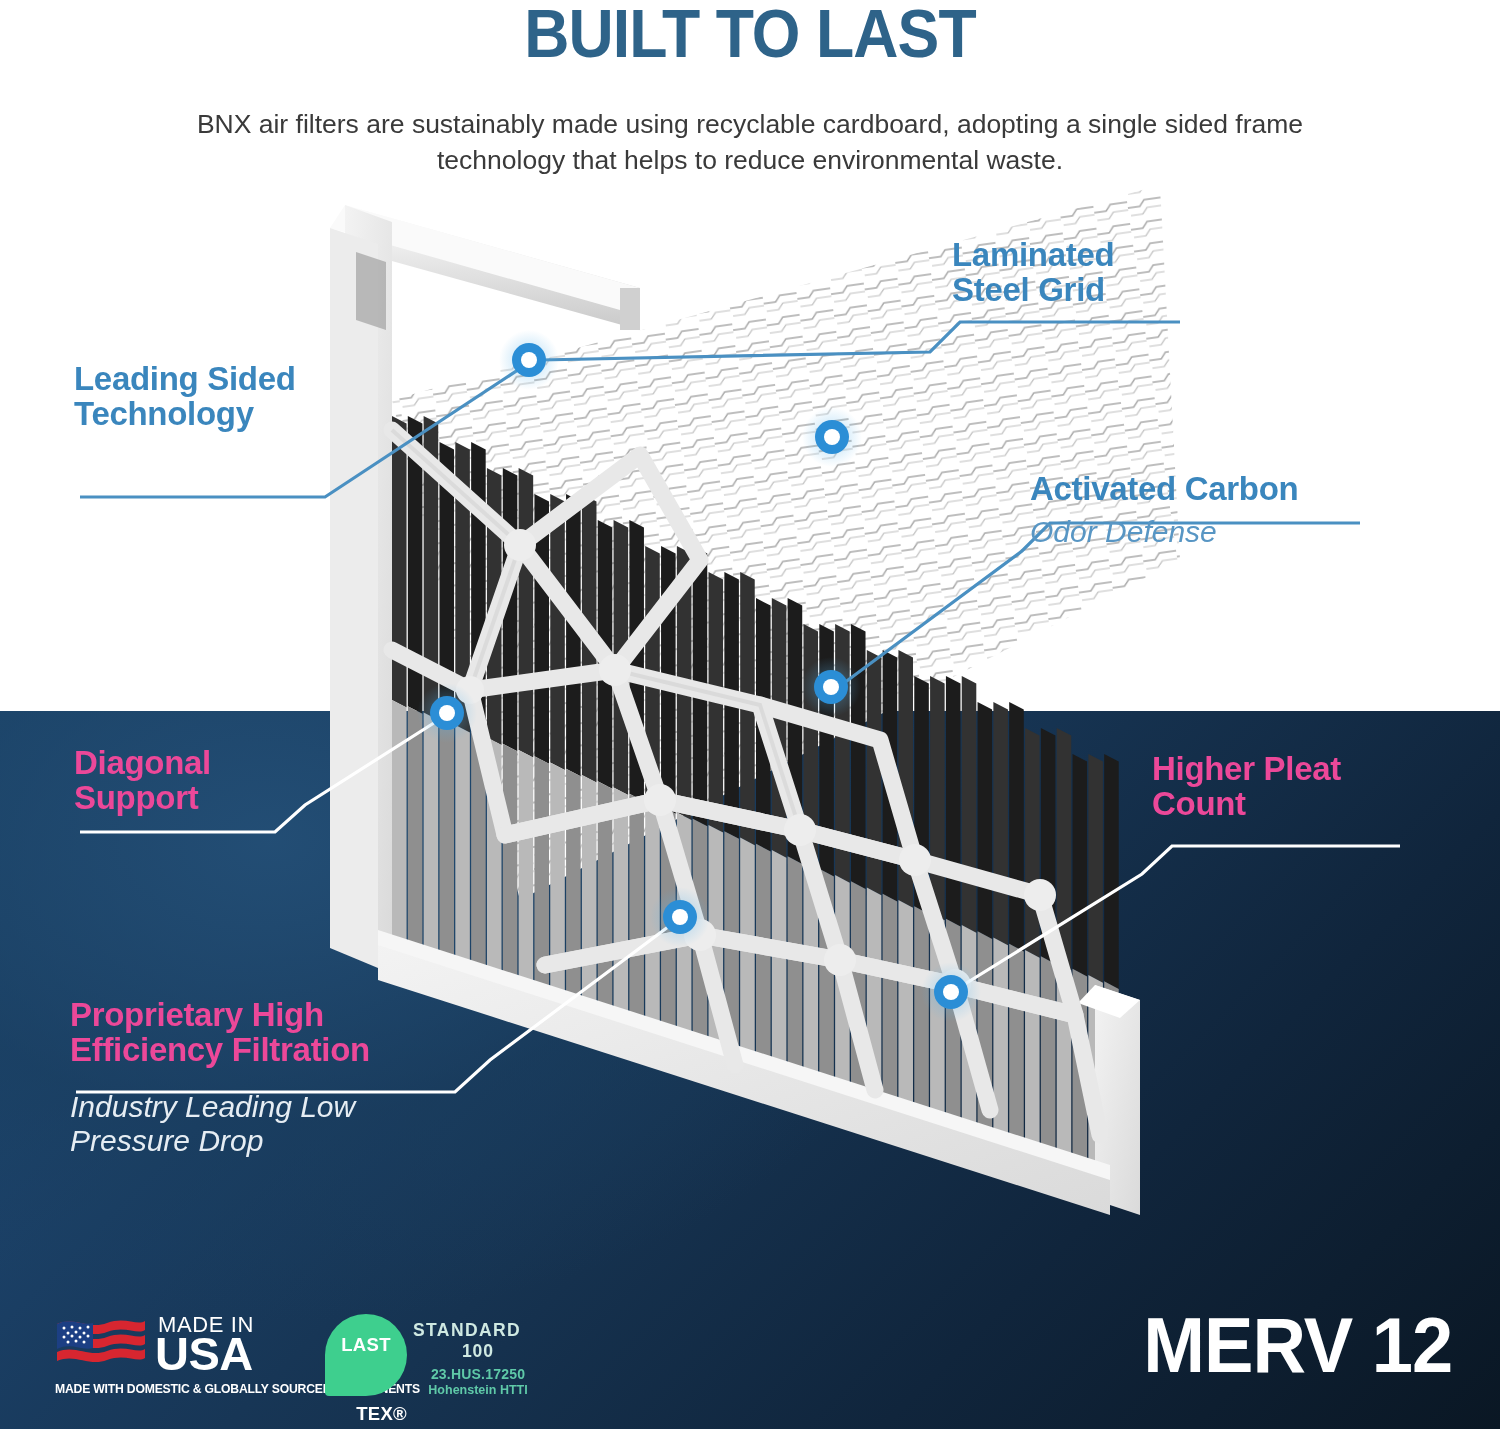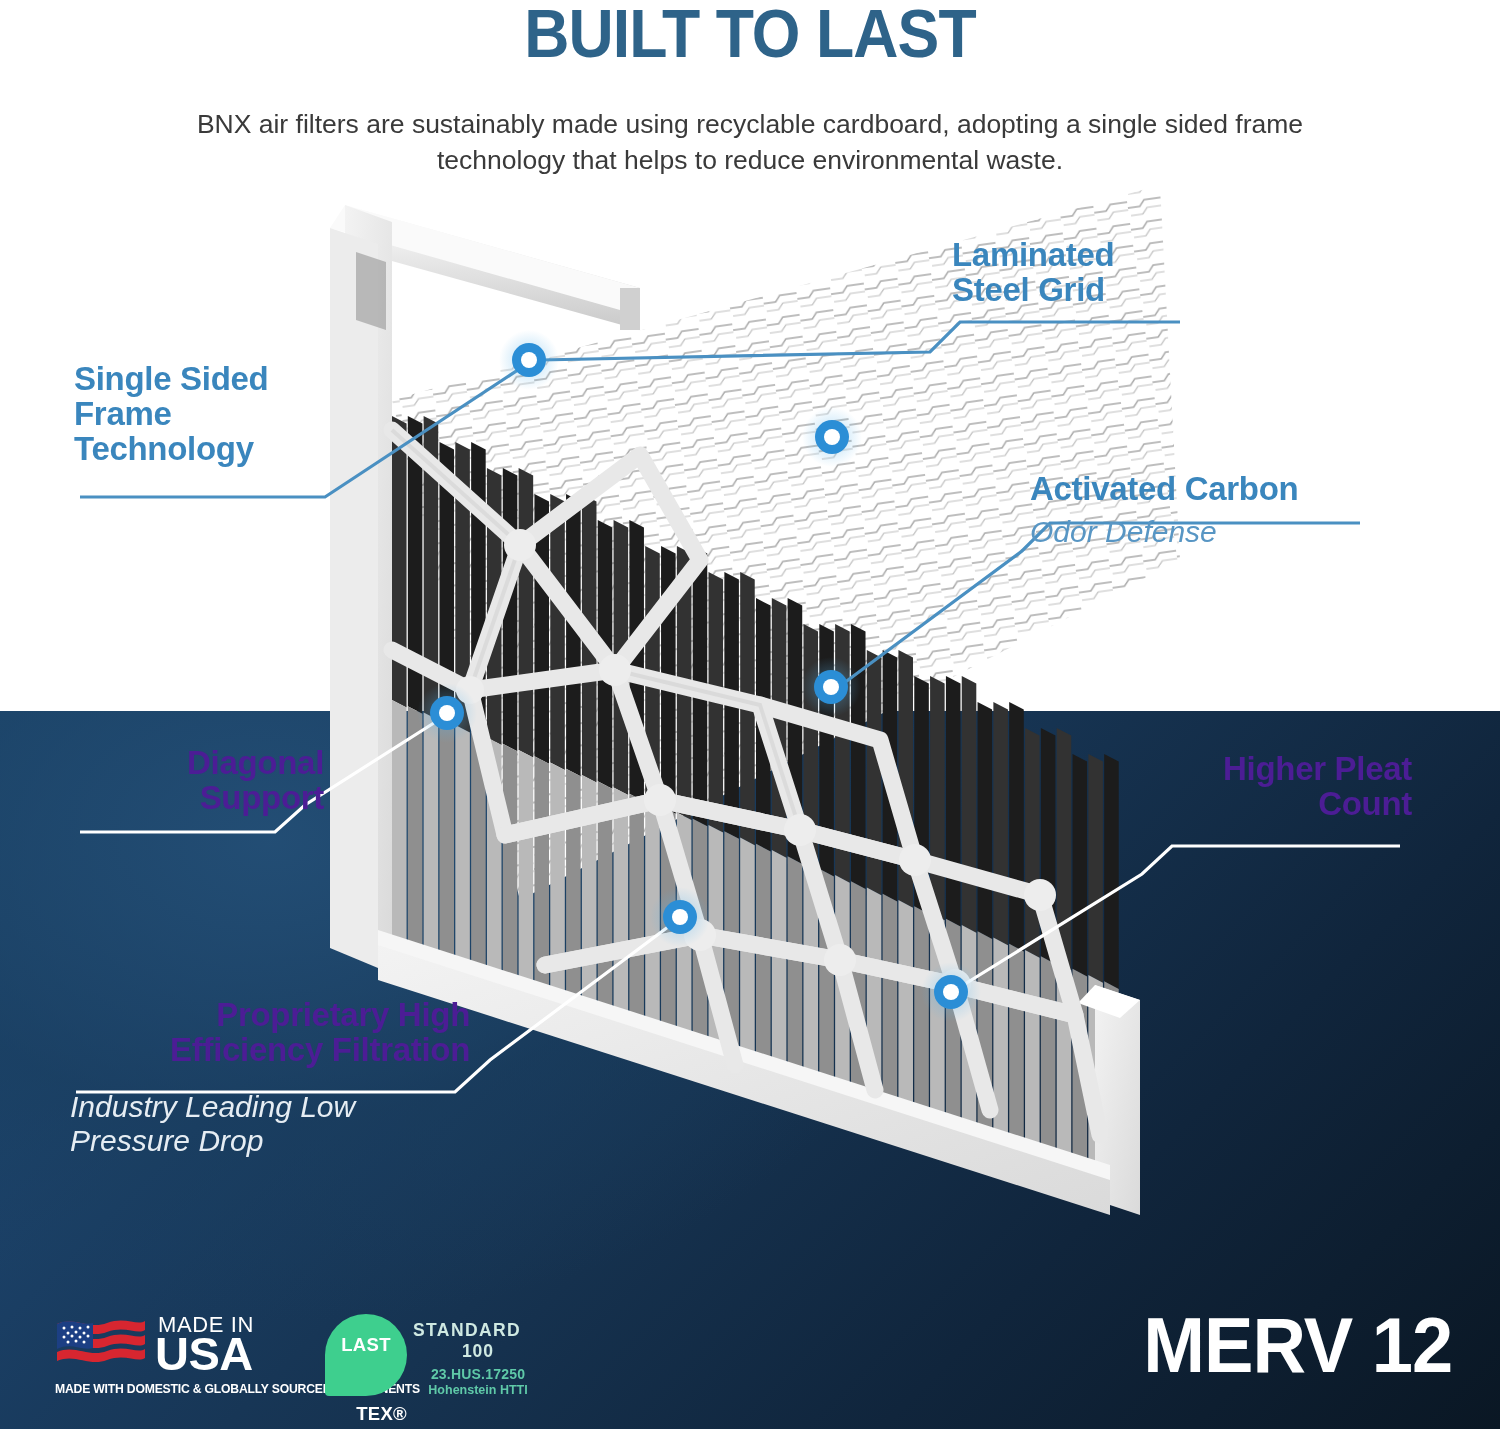--- a/index.html
+++ b/index.html
@@ -35,21 +35,21 @@
   }
 
   
   .callout{position:absolute;}
   .callout .title{font-weight:bold;line-height:1.06;letter-spacing:-0.3px;}
   .callout .sub{font-style:italic;font-weight:300;line-height:1.12;}
 
   .c-blue .title{color:#3a86bd;font-size:33px;}
   .c-blue .sub{color:#5896c4;font-size:30px;}
 
-  .c-white .title{color:#4c1d95;font-size:33px;text-align:right;}
+  .c-white .title{color:#ec4899;font-size:33px;}
   .c-white .sub{color:#e6edf3;font-size:30px;}
 
   
   #co-single{left:74px;top:362px;width:300px;}
   #co-steel{left:952px;top:238px;width:240px;text-align:left;}
   #co-carbon{left:1030px;top:472px;width:340px;}
   #co-diag{left:74px;top:746px;width:250px;}
   #co-pleat{left:1152px;top:752px;width:260px;}
   #co-prop{left:70px;top:998px;width:400px;}
 
@@ -334,22 +334,21 @@
       <g>
         <circle cx="951" cy="992" r="30" fill="url(#dotGlow)"></circle>
         <circle cx="951" cy="992" r="17" fill="#2b8ed6"></circle>
         <circle cx="951" cy="992" r="8" fill="#ffffff"></circle>
       </g>
     </g>
   </svg>
 
   <div class="callout c-blue" id="co-single">
     <div class="title">
-      <div>Single Sided</div>
-      <div>Frame</div>
+      <div>Leading Sided</div>
       <div>Technology</div>
     </div>
   </div>
 
   <div class="callout c-blue" id="co-steel">
     <div class="title">
       <div>Laminated</div>
       <div>Steel Grid</div>
     </div>
   </div>

